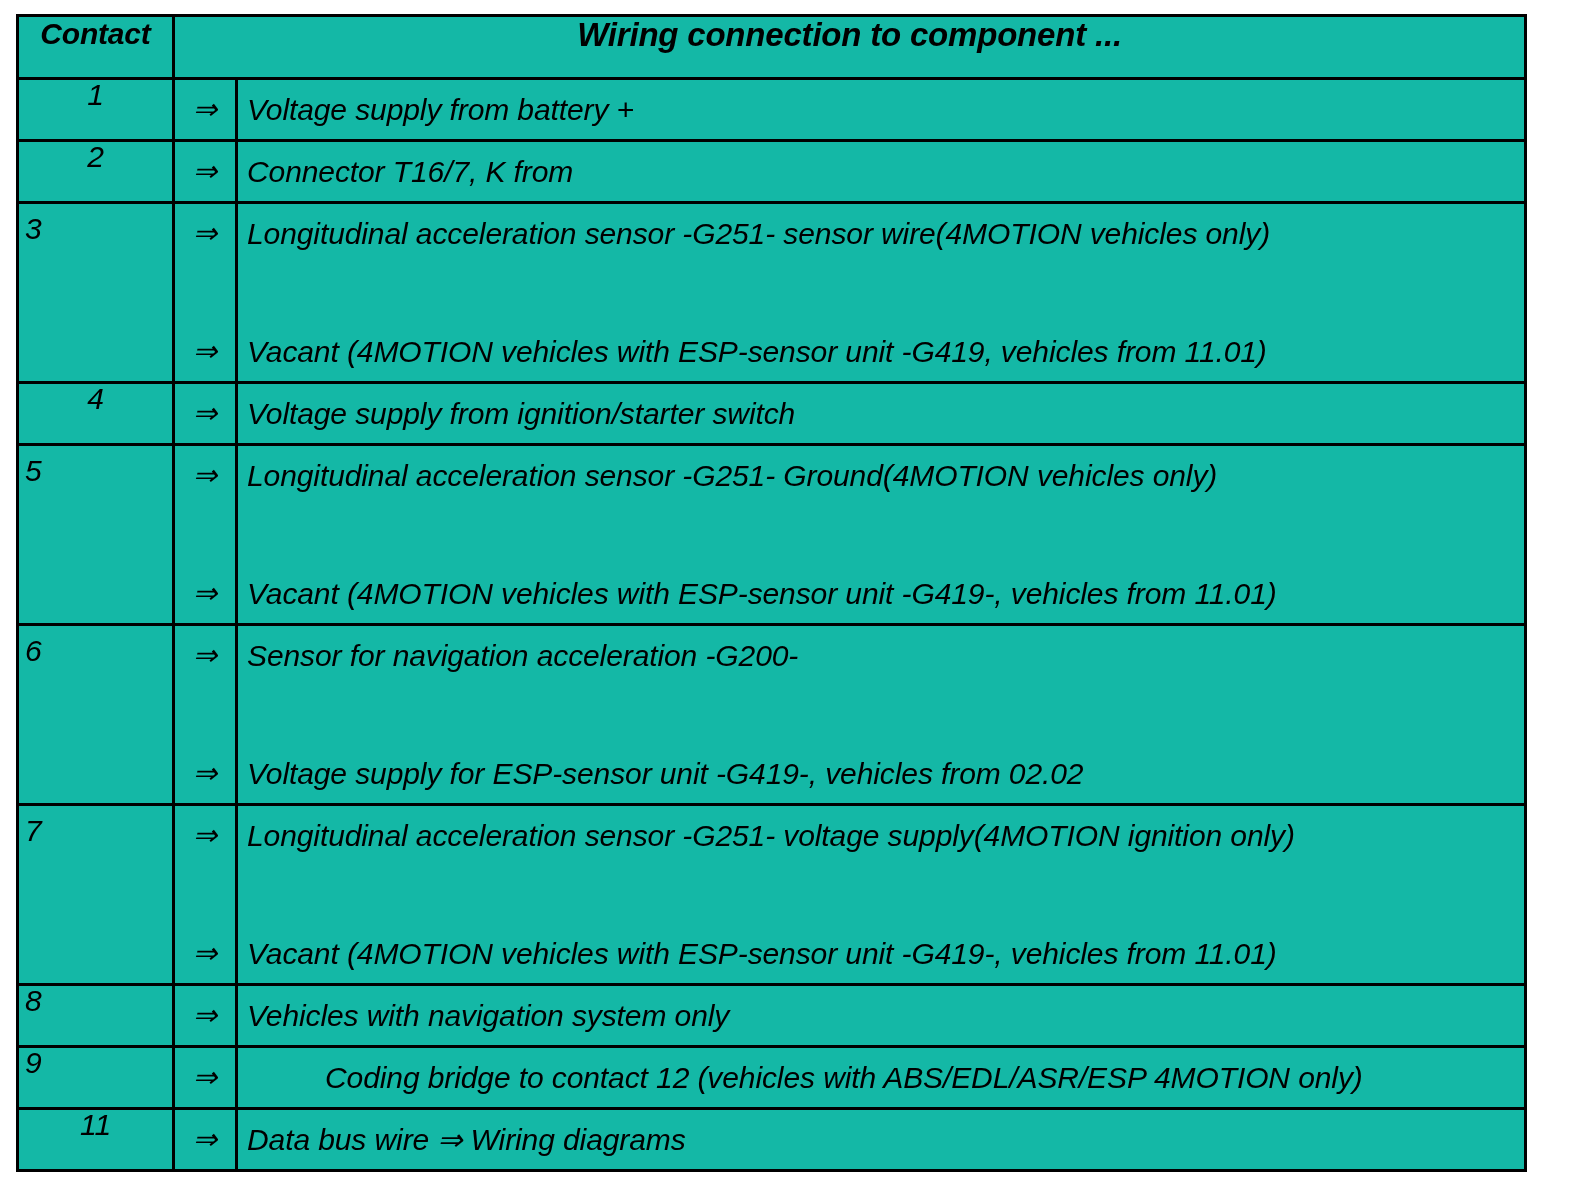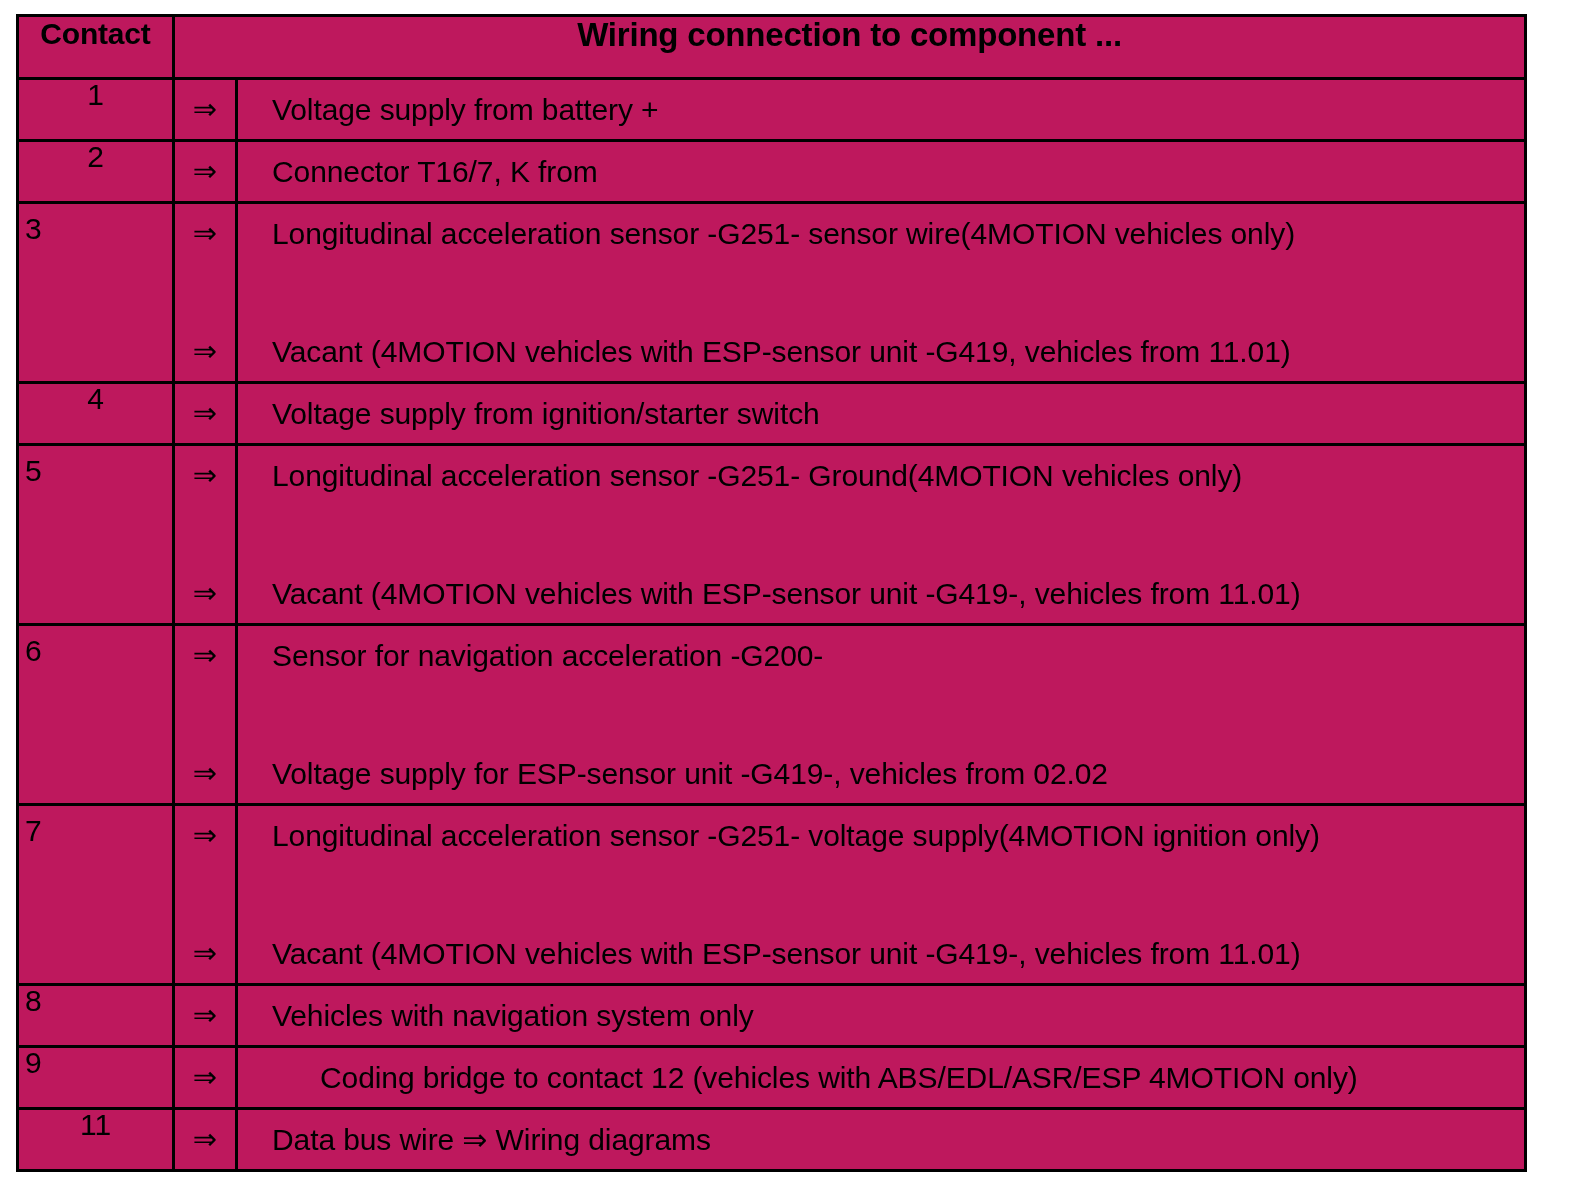--- a/index.html
+++ b/index.html
@@ -29,21 +29,22 @@
     border-collapse: collapse;
     table-layout: fixed;
     background: #ffffff;
   }
 
   table.wiring td,
   table.wiring th {
     border: 3px solid #000000;
     padding: 0;
     vertical-align: top;
-    background: #be185d;
+    background: #14b8a6;
+    font-style: italic;
   }
 
   col.c-contact { width: 156px; }
   col.c-arrow   { width: 63px;  }
   col.c-text    { width: 1289px; }
 
   
   th.hdr-contact {
     text-align: center;
     font-size: 30px;
@@ -95,23 +96,22 @@
   .descline {
     height: 59px;
     display: flex;
     align-items: center;
     justify-content: flex-start;
     font-size: 30px;
     line-height: 1;
     padding-left: 9px;
     white-space: nowrap;
     letter-spacing: -0.1px;
-    margin-left: 25px;
-  }
-  .descline.indent { padding-left: 57px; }
+  }
+  .descline.indent { padding-left: 87px; }
 
   
   .gapline { height: 59px; }
 
   .row-tall td.num { padding-top: 10px; }
 </style>
 </head>
 <body>
 
 <div id="sheet">

